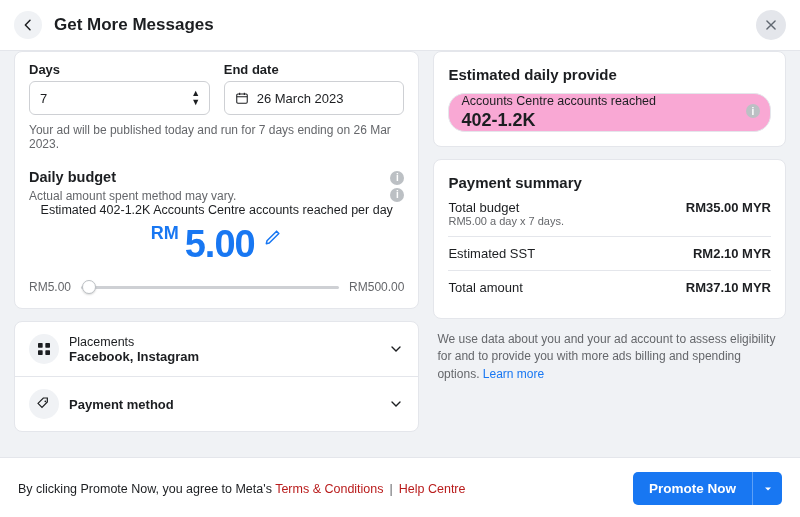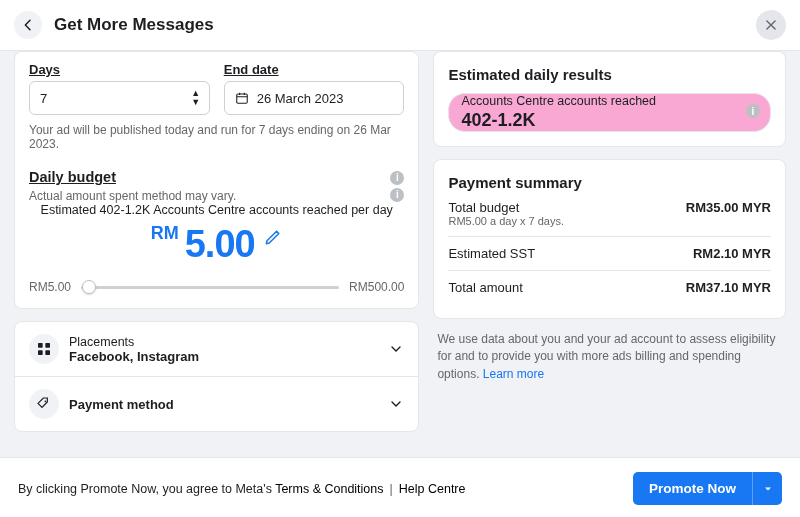--- a/index.html
+++ b/index.html
@@ -7,21 +7,21 @@
 .header { display: flex; align-items: center; padding: 10px 14px; background: #fff; border-bottom: 1px solid #e4e6eb; }
 .back-btn { width: 28px; height: 28px; border-radius: 50%; background: #f0f2f5; display: flex; align-items: center; justify-content: center; cursor: pointer; }
 .close-btn { width: 30px; height: 30px; border-radius: 50%; background: #e4e6eb; display: flex; align-items: center; justify-content: center; cursor: pointer; margin-left: auto; }
 .title { font-size: 17px; font-weight: 700; margin-left: 12px; }
 .main { display: flex; gap: 14px; padding: 0 14px 14px 14px; height: 406px; overflow: hidden; }
 .left { flex: 1.15; display: flex; flex-direction: column; gap: 12px; }
 .right { flex: 1; display: flex; flex-direction: column; gap: 12px; }
 .card { background: #fff; border: 1px solid #e4e6eb; border-radius: 8px; padding: 14px; }
 .card.nopad { padding: 0; }
 .row { display: flex; gap: 14px; }
-.lbl { font-size: 13px; font-weight: 700; margin-bottom: 4px; text-decoration: underline; }
+.lbl { font-size: 13px; font-weight: 700; margin-bottom: 4px; }
 .sub { font-size: 12px; color: #65676b; }
 .input { border: 1px solid #ced0d4; border-radius: 6px; padding: 7px 10px; background: #fff; display: flex; align-items: center; gap: 8px; font-size: 13px; height: 34px; }
 .stepper { position: relative; }
 .stepper-controls { position: absolute; right: 6px; top: 0; height: 100%; display: flex; flex-direction: column; justify-content: center; gap: 0; }
 .stepper-controls span { font-size: 9px; line-height: 9px; cursor: pointer; width: 14px; text-align: center; }
 .info-icon { width: 14px; height: 14px; border-radius: 50%; background: #bcc0c4; color: #fff; font-size: 10px; display: flex; align-items: center; justify-content: center; font-weight: 700; }
 .est-title { text-align: center; font-size: 12.5px; color: #1c1e21; margin-top: 0; margin-bottom: 6px; }
 .big-amount { display: flex; align-items: flex-start; justify-content: center; gap: 6px; }
 .rm { font-size: 18px; font-weight: 800; color: #1877f2; }
 .amt { font-size: 38px; font-weight: 800; color: #1877f2; letter-spacing: -1px; }
@@ -42,21 +42,21 @@
 .inner-box .big { font-size: 18px; font-weight: 700; margin-top: 2px; }
 .pay-row { display: flex; justify-content: space-between; padding: 9px 0; font-size: 13px; }
 .pay-row + .pay-row { border-top: 1px solid #e4e6eb; }
 .pay-row .pk { color: #1c1e21; }
 .pay-row .pv { font-weight: 600; }
 .tiny { font-size: 11px; color: #65676b; }
 .disclaimer { font-size: 12px; color: #65676b; line-height: 1.45; }
 .disclaimer a { color: #1877f2; text-decoration: none; }
 .footer { background: #fff; border-top: 1px solid #e4e6eb; padding: 14px 18px; display: flex; align-items: center; }
 .footer .ft { font-size: 12.5px; color: #1c1e21; }
-.footer a { color: #000000; text-decoration: none; }
+.footer a { color: #b91c1c; text-decoration: none; }
 .sep { color: #65676b; margin: 0 6px; }
 .promote { margin-left: auto; display: flex; }
 .promote-btn { background: #1877f2; color: #fff; border: none; border-radius: 5px 0 0 5px; padding: 9px 16px; font-size: 13.5px; font-weight: 600; cursor: pointer; }
 .promote-more { background: #1877f2; color: #fff; border: none; border-left: 1px solid rgba(255,255,255,0.3); border-radius: 0 5px 5px 0; width: 30px; cursor: pointer; display: flex; align-items: center; justify-content: center; }
 svg { display: block; }
 .section-head { display: flex; align-items: center; }
 .section-head .info-col { display: flex; flex-direction: column; gap: 3px; margin-left: auto; }
 </style>
 </head>
 <body>
@@ -173,21 +173,21 @@
             </svg>
         </div>
       </div>
     </div>
 
   </div>
 
   <div class="right">
 
     <div class="card est-card">
-      <div class="et">Estimated daily results</div>
+      <div class="et">Estimated daily provide</div>
       <div class="inner-box">
         <div class="small">Accounts Centre accounts reached</div>
         <div class="big">402-1.2K</div>
         <div class="info-icon" style="position:absolute;right:10px;top:10px;">i</div>
       </div>
     </div>
 
     <div class="card">
       <div style="font-size:15px;font-weight:700;">Payment summary</div>
       <div class="pay-row">

